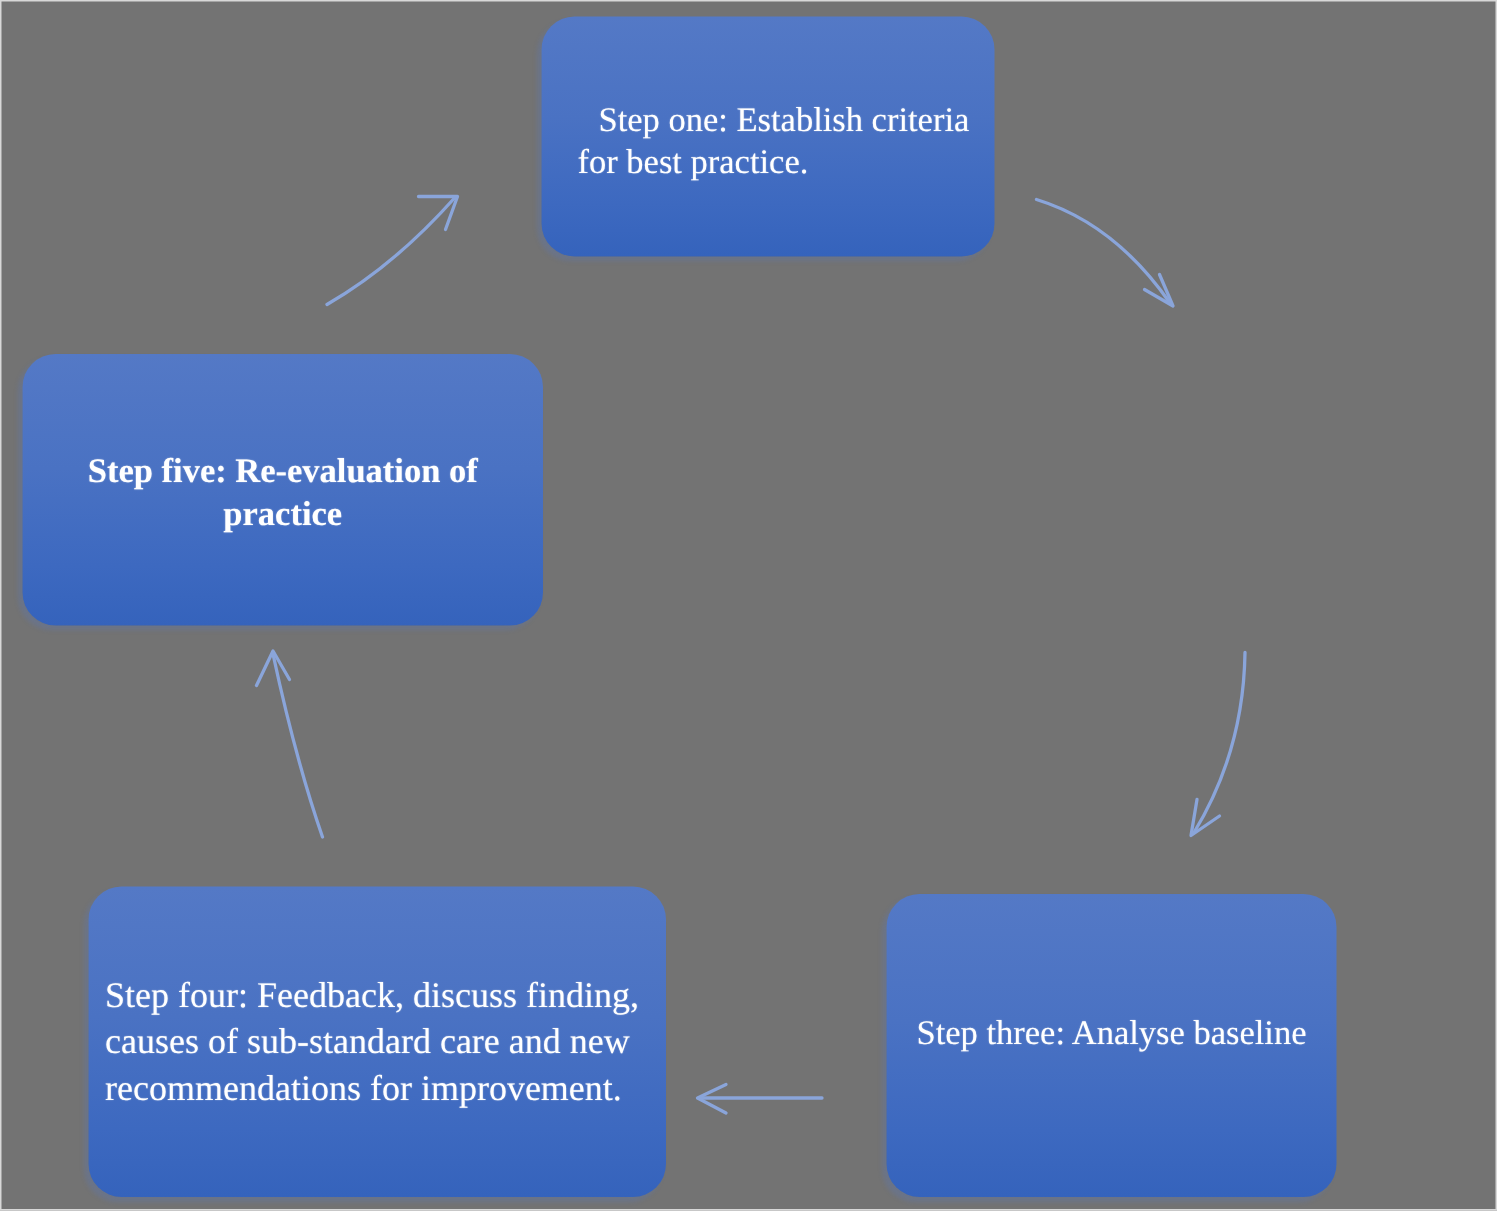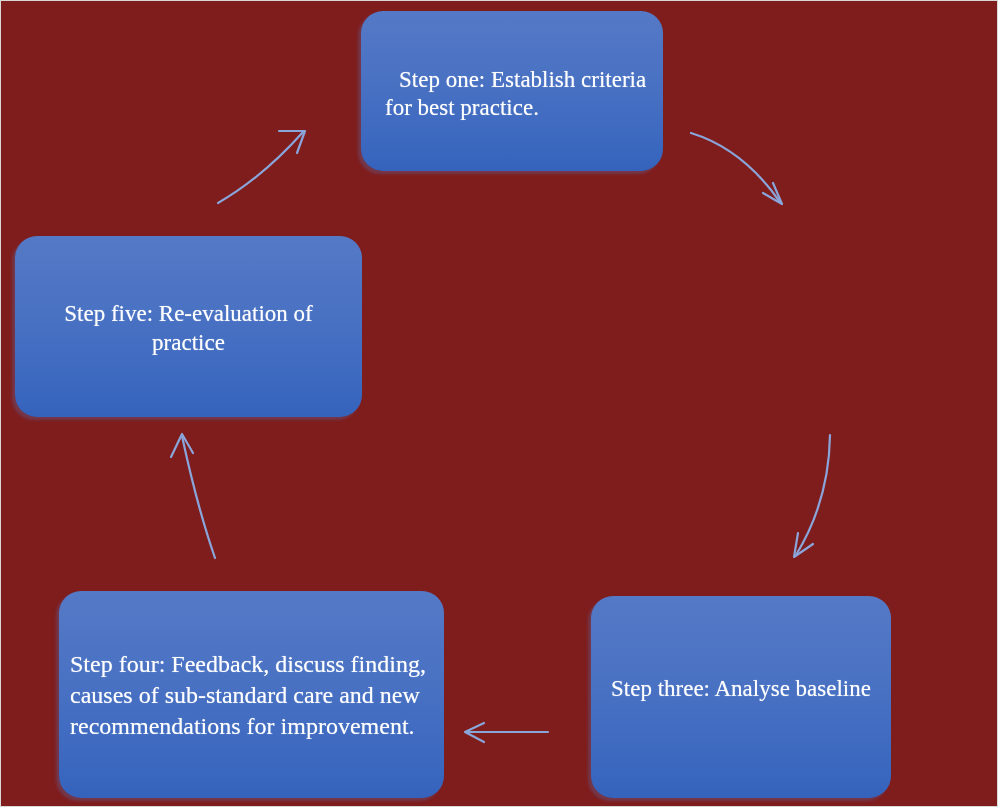--- a/index.html
+++ b/index.html
@@ -5,21 +5,21 @@
 <style>
   html, body {
     margin: 0;
     padding: 0;
     background: #ffffff;
   }
   #canvas {
     position: relative;
     width: 998px;
     height: 807px;
-    background: #7f1d1d;
+    background: #737373;
     border: 1px solid #d8d8d8;
     box-sizing: border-box;
     overflow: hidden;
     font-family: "Liberation Serif", "DejaVu Serif", serif;
   }
   .arrow-layer {
     position: absolute;
     left: 0;
     top: 0;
     width: 998px;
@@ -113,20 +113,21 @@
     top: 235px;
     width: 347px;
     height: 181px;
   }
   #box-step-five .step-text {
     font-size: 23px;
     line-height: 29px;
     text-align: center;
     padding: 0 12px;
     margin-top: 2px;
+    font-weight: bold;
   }
 </style>
 </head>
 <body>
 
 <div id="canvas">
 
   <svg class="arrow-layer" viewBox="0 0 998 807" width="998" height="807" xmlns="http://www.w3.org/2000/svg">
 
     <g>

